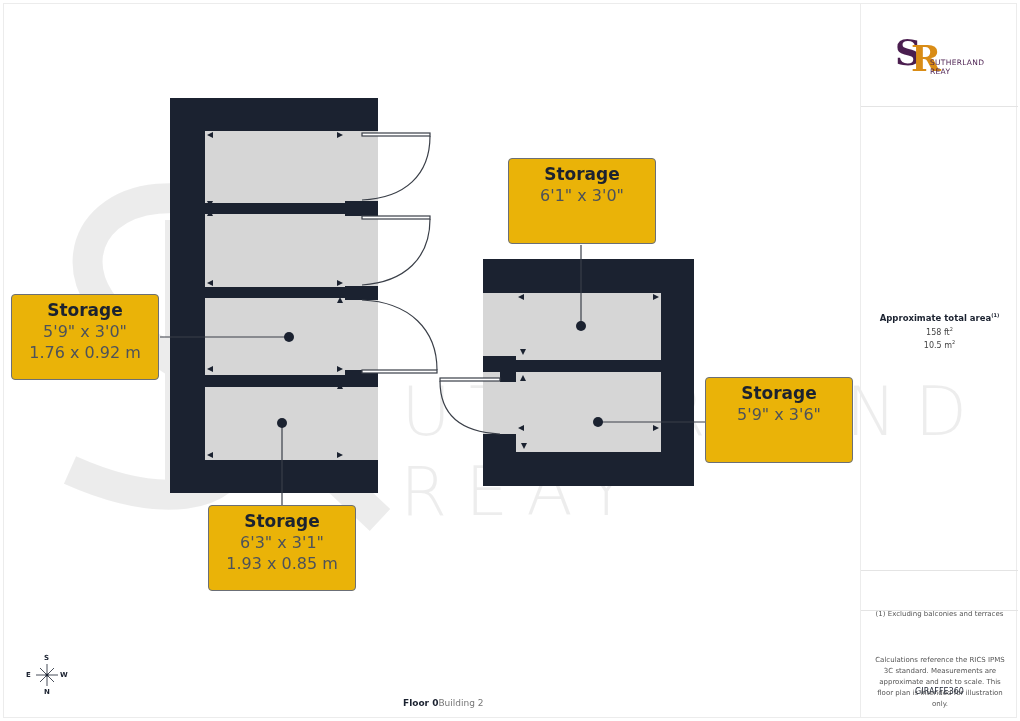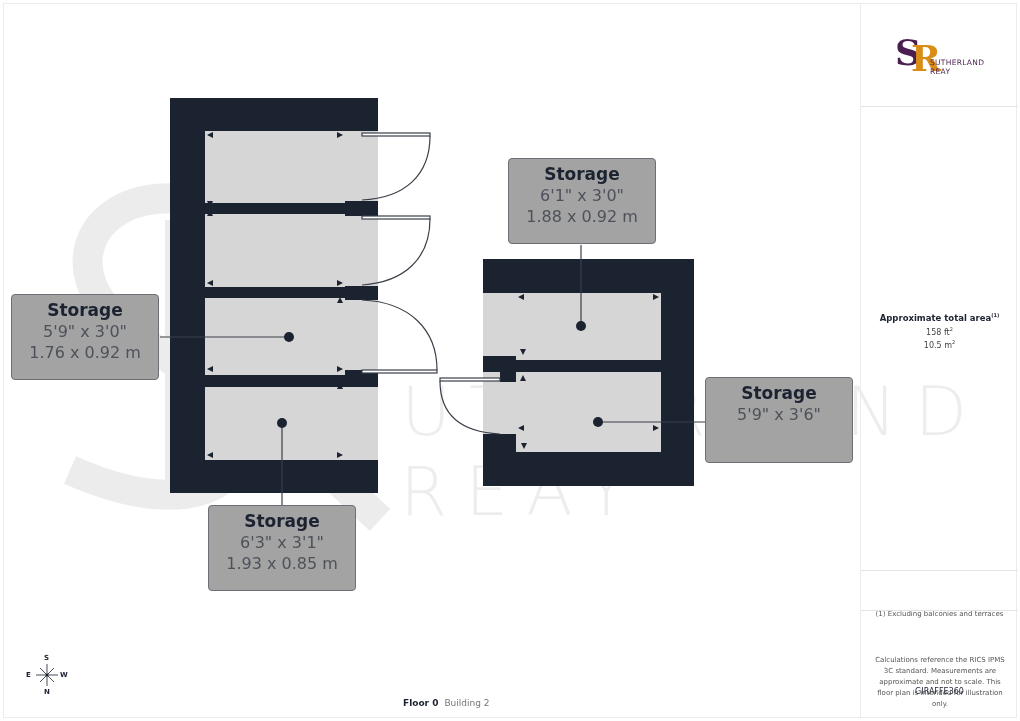--- a/index.html
+++ b/index.html
@@ -16,25 +16,25 @@
   .area-title { position: absolute; left: 0; top: 309px; width: 157px; text-align: center; font-size: 8.5px; font-weight: bold; color: #1b2230; }
   .area-title sup { font-size: 5px; }
   .area-val { position: absolute; left: 0; width: 157px; text-align: center; font-size: 8px; color: #444; }
   .area-val sup { font-size: 5px; }
   .footnote { position: absolute; left: 0; top: 607px; width: 157px; text-align: center; font-size: 7px; color: #555; }
   .disclaimer { position: absolute; left: 14px; top: 652px; width: 130px; text-align: center; font-size: 7px; line-height: 11px; color: #555; }
   .giraffe { position: absolute; left: 0; top: 684px; width: 157px; text-align: center; font-size: 8px; color: #1b2230; }
   .giraffe b { font-weight: normal; }
   .floor-label { position: absolute; left: 392px; top: 698px; font-size: 9px; color: #1b2230; }
   .floor-label .f { font-weight: bold; padding-left: 11px; }
-  .floor-label .b { color: #777; margin-left: 6px; }
+  .floor-label .b { color: #777; }
   .compass { position: absolute; left: 24px; top: 652px; width: 46px; height: 46px; }
   .compass span { position: absolute; font-size: 7px; font-weight: bold; color: #1b2230; }
   .plan-svg { position: absolute; left: 0; top: 0; }
-  .label-box { position: absolute; background: #a3a3a3; border: 1px solid #6b6f76; border-radius: 4px; text-align: center; }
+  .label-box { position: absolute; background: #eab308; border: 1px solid #6b6f76; border-radius: 4px; text-align: center; }
   .label-box .name { font-size: 17px; font-weight: bold; color: #1b2230; line-height: 21px; margin-top: 5px; }
   .label-box .imp, .label-box .met { font-size: 16px; color: #4d525a; line-height: 21px; }
   .watermark { position: absolute; font-family: "DejaVu Sans", sans-serif; color: rgba(0,0,0,0.07); letter-spacing: 18px; font-weight: 300; }
 </style>
 </head>
 <body>
 
 <div class="frame"></div>
 
 <div class="watermark" style="left:340px; top:372px; font-size:68px;">SUTHERLAND</div>
@@ -124,21 +124,20 @@
 
 <div class="label-box" style="left:11px; top:294px; width:148px; height:86px;">
   <div class="name">Storage</div>
   <div class="imp">5'9" x 3'0"</div>
   <div class="met">1.76 x 0.92 m</div>
 </div>
 
 <div class="label-box" style="left:508px; top:158px; width:148px; height:86px;">
   <div class="name">Storage</div>
   <div class="imp">6'1" x 3'0"</div>
-  <div class="met">1.88 x 0.92 m</div>
 </div>
 
 <div class="label-box" style="left:705px; top:377px; width:148px; height:86px;">
   <div class="name">Storage</div>
   <div class="imp">5'9" x 3'6"</div>
 </div>
 
 <div class="label-box" style="left:208px; top:505px; width:148px; height:86px;">
   <div class="name">Storage</div>
   <div class="imp">6'3" x 3'1"</div>

